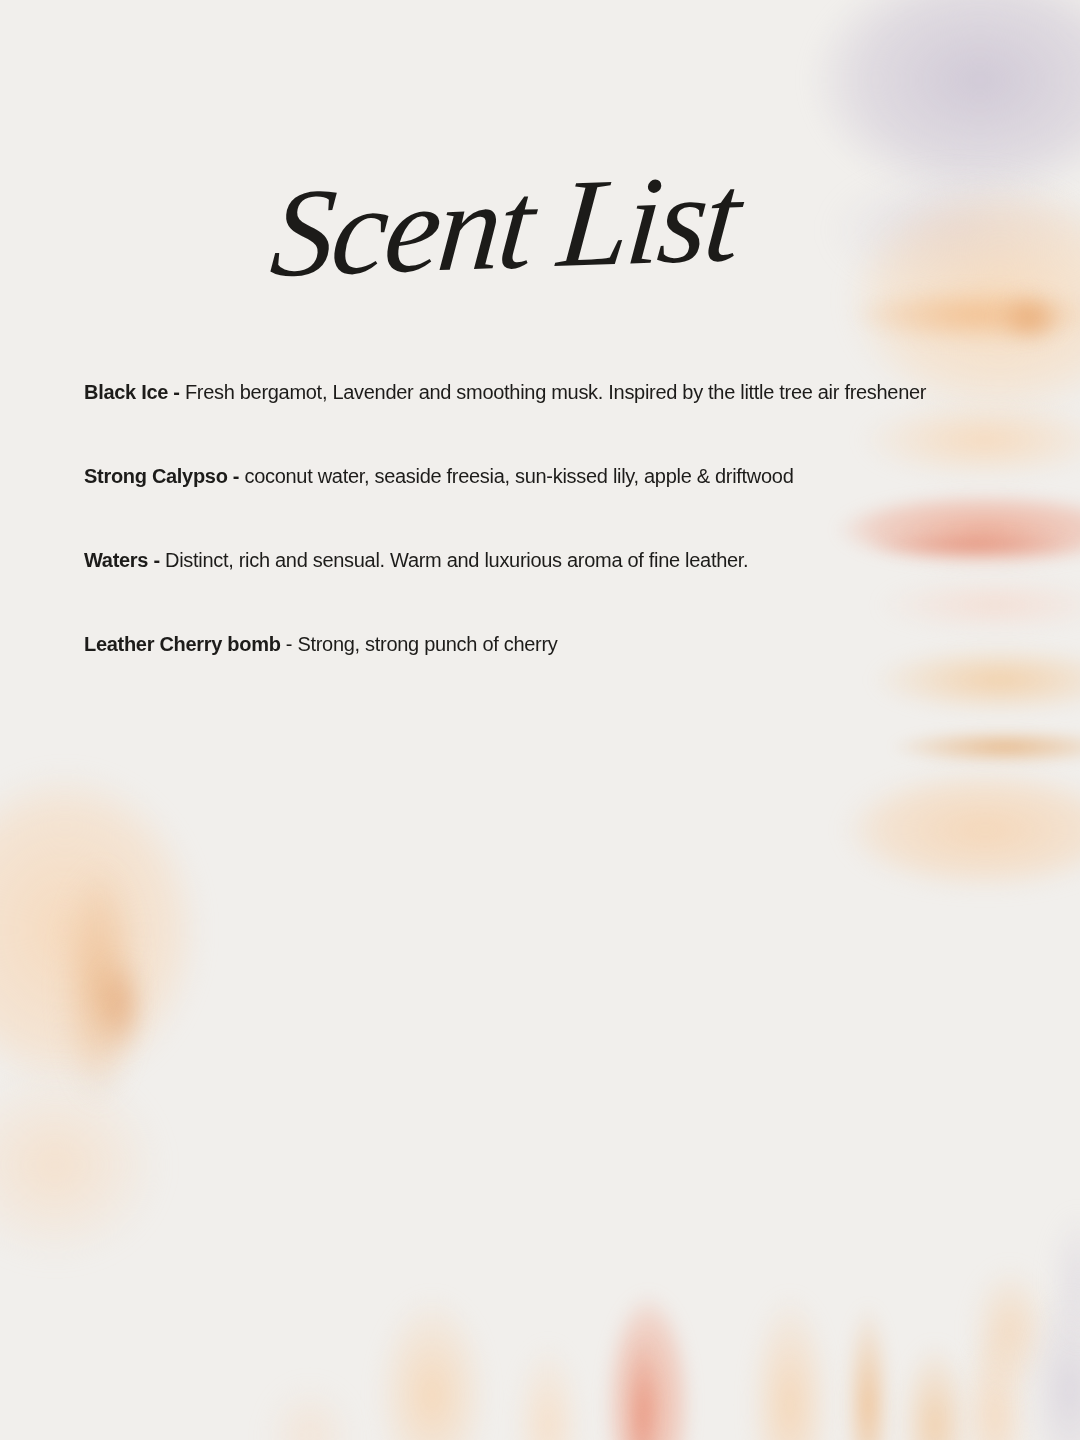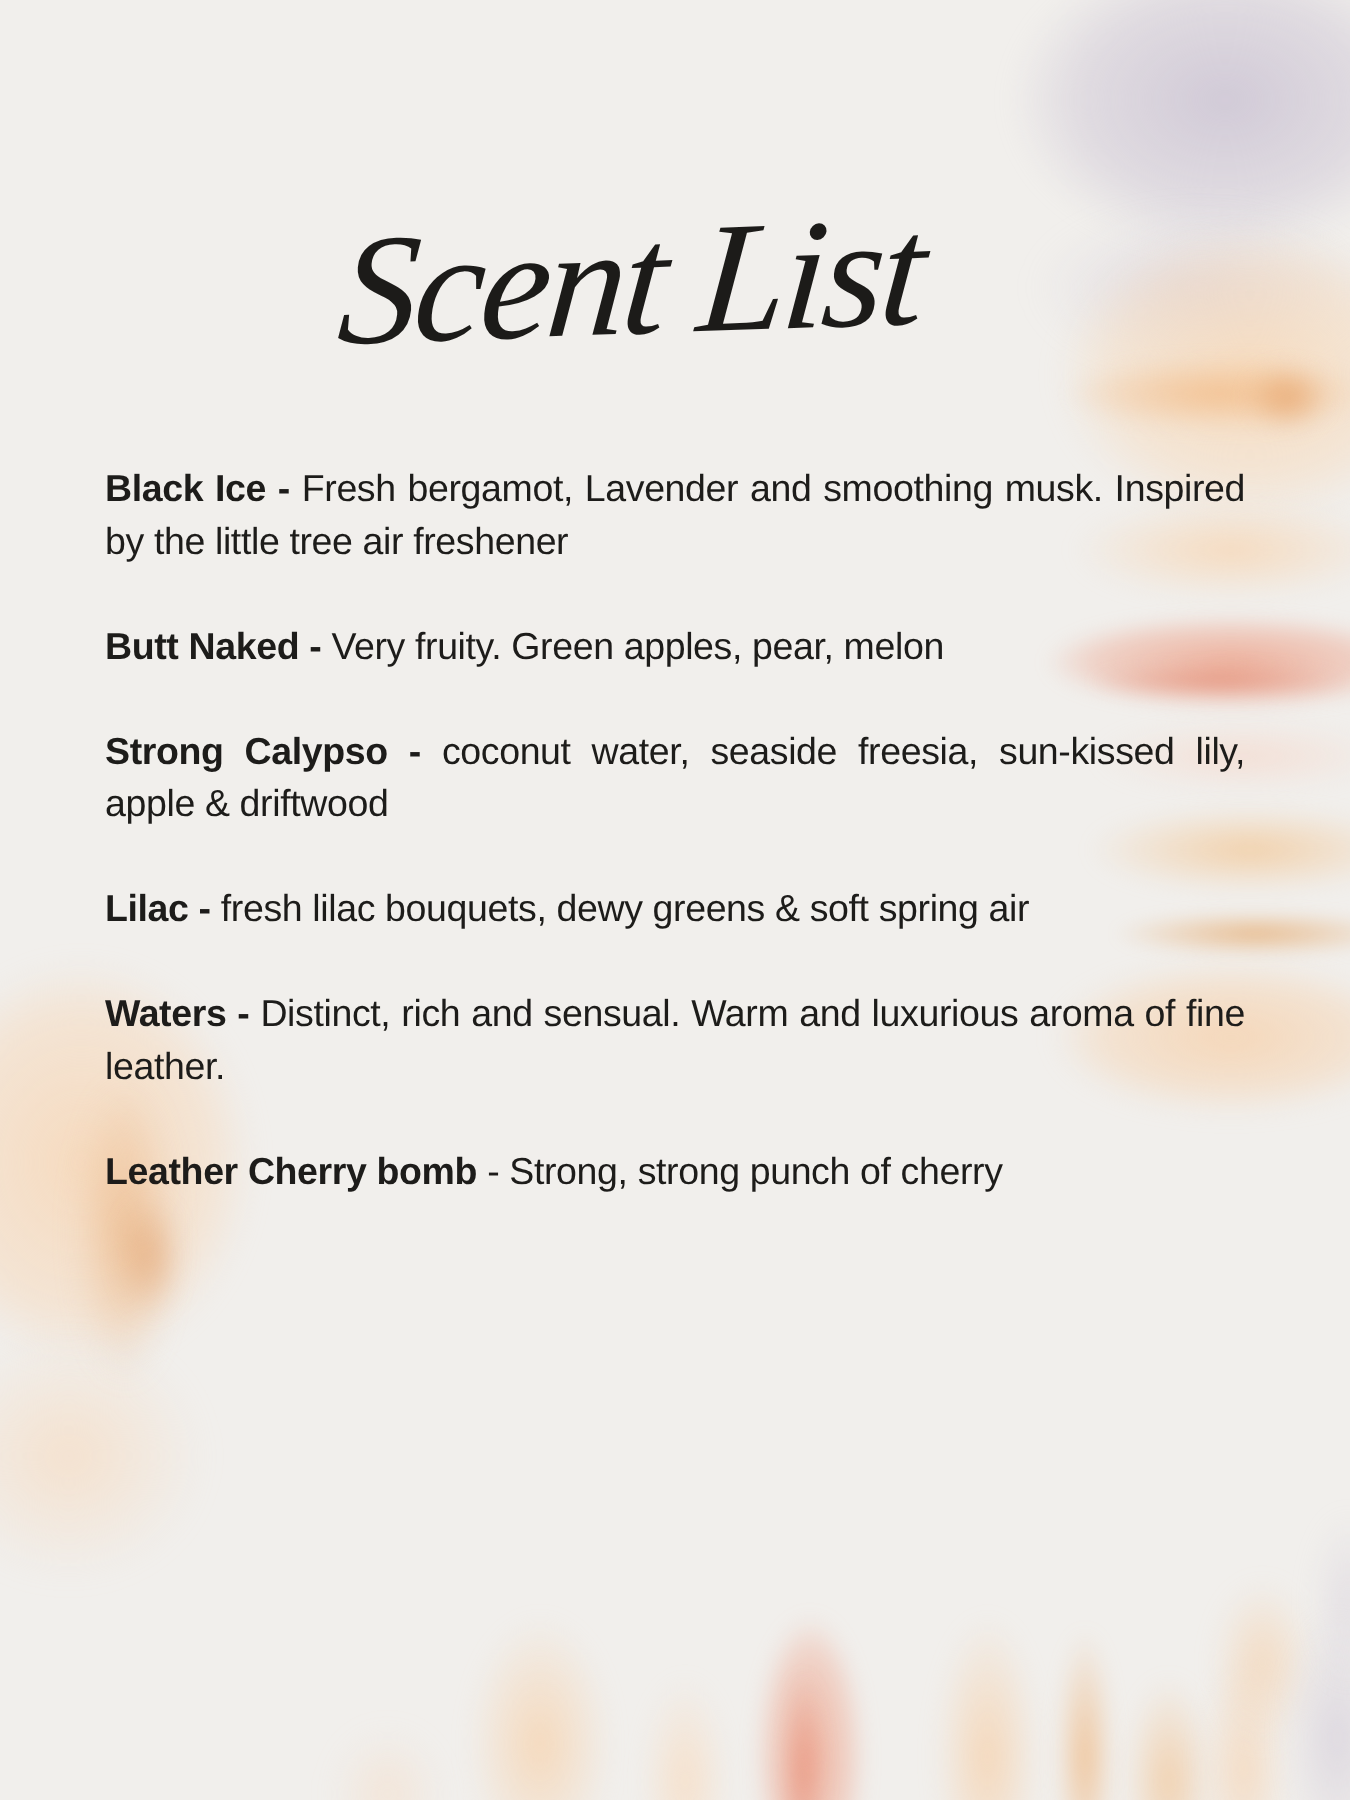--- a/index.html
+++ b/index.html
@@ -85,21 +85,21 @@
     font-weight: 400;
     font-size: 126px;
     letter-spacing: -3px;
     color: #1c1b19;
     transform: skewX(-7deg) rotate(-2deg);
     white-space: nowrap;
   }
   .scent-list { margin-top: 38px; }
   .scent-item {
     margin: 0 0 42px 0;
-    font-size: 30px;
+    font-size: 20px;
     line-height: 42px;
     letter-spacing: -0.3px;
     color: #1d1c1a;
     text-align: justify;
     text-align-last: left;
     -moz-text-align-last: left;
   }
   .scent-name { font-weight: 700; }
   .scent-description { font-weight: 400; }
 </style>
@@ -137,20 +137,18 @@
   <div class="wash w-lav3"></div>
   <div class="wash w-lav4"></div>
 
   <div class="content">
     <div class="title-wrap">
       <div class="title">Scent List</div>
     </div>
 
     <div class="scent-list">
       <p class="scent-item"><strong class="scent-name">Black Ice - </strong><span class="scent-description">Fresh bergamot, Lavender and smoothing musk. Inspired by the little tree air freshener</span></p>
-      <p class="scent-item"><strong class="scent-name">Butt Naked - </strong><span class="scent-description">Very fruity. Green apples, pear, melon</span></p>
       <p class="scent-item"><strong class="scent-name">Strong Calypso - </strong><span class="scent-description">coconut water, seaside freesia, sun-kissed lily, apple &amp; driftwood</span></p>
-      <p class="scent-item"><strong class="scent-name">Lilac - </strong><span class="scent-description">fresh lilac bouquets, dewy greens &amp; soft spring air</span></p>
       <p class="scent-item"><strong class="scent-name">Waters - </strong><span class="scent-description">Distinct, rich and sensual. Warm and luxurious aroma of fine leather.</span></p>
       <p class="scent-item"><strong class="scent-name">Leather Cherry bomb</strong><span class="scent-description"> - Strong, strong punch of cherry</span></p>
     </div>
   </div>
 </div>
 
 </body></html>

